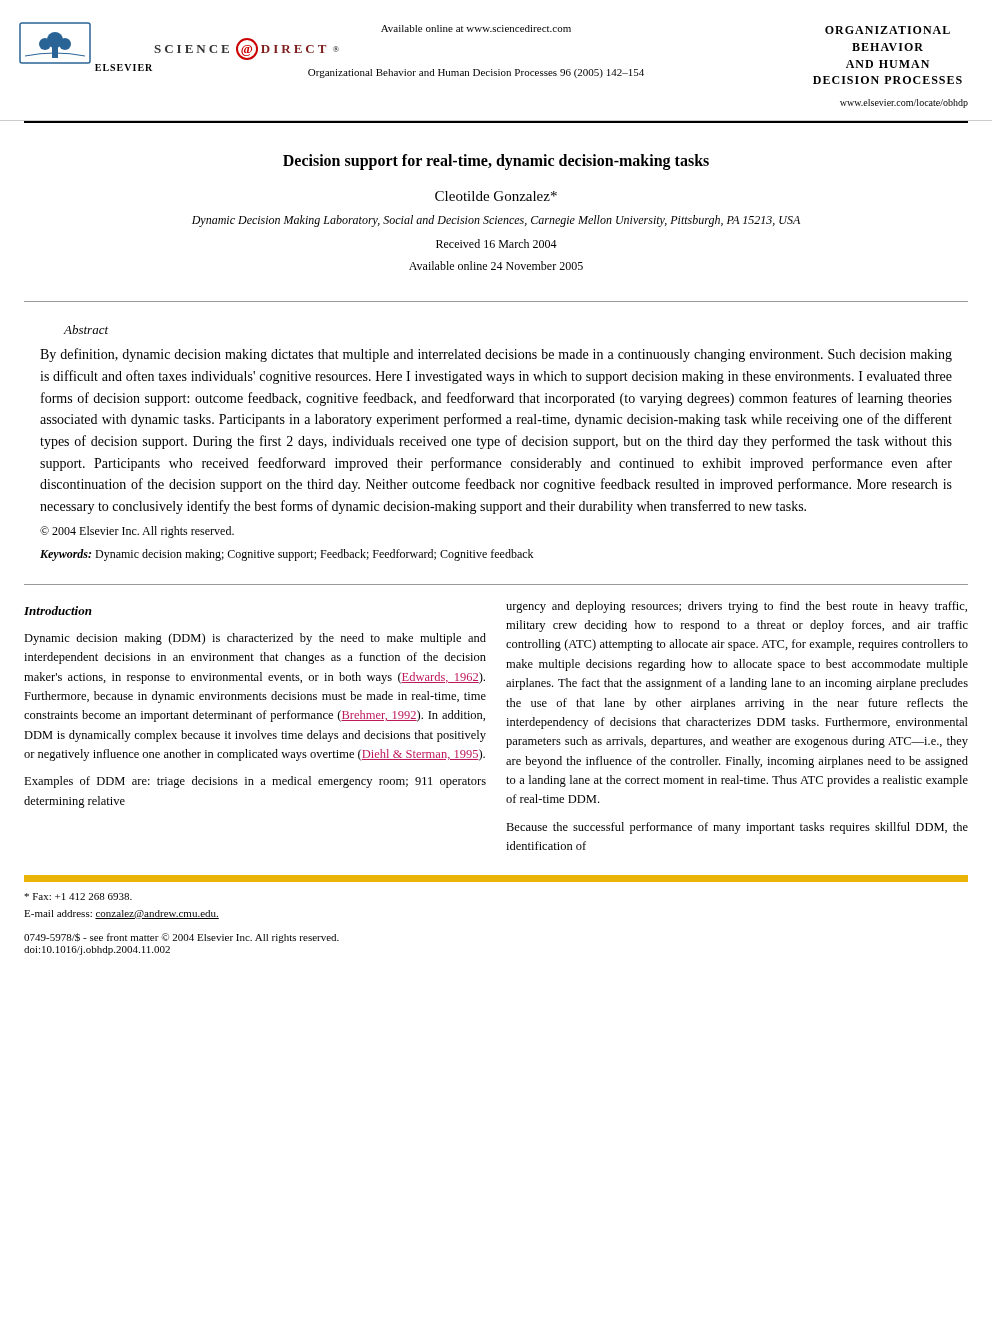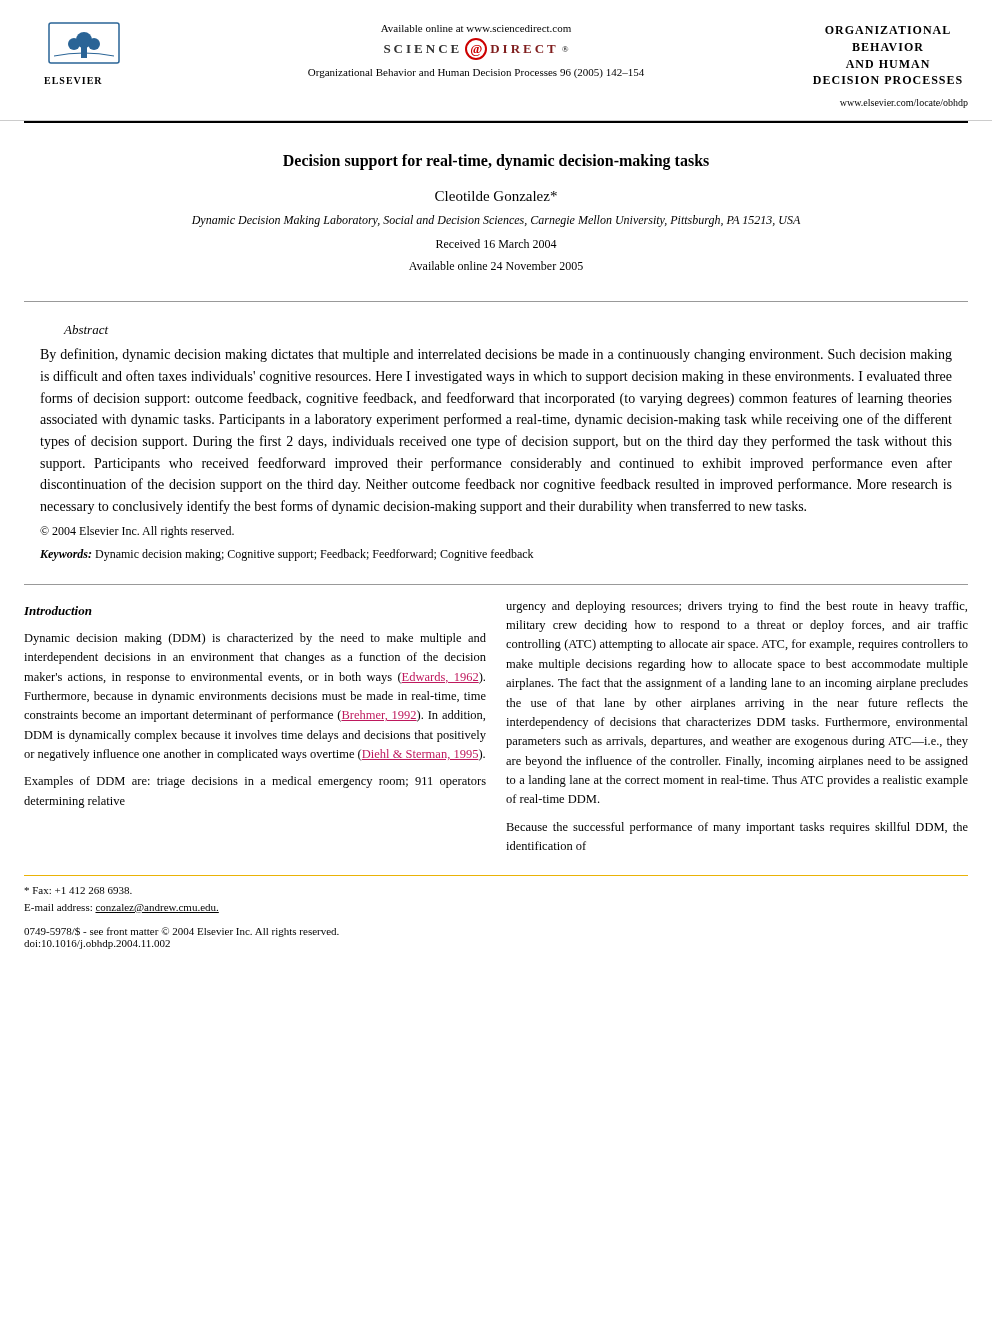--- a/index.html
+++ b/index.html
@@ -166,22 +166,22 @@
       line-height: 1.6;
     }
     .footer-doi {
       font-size: 11px;
       margin-top: 8px;
       padding: 0 24px 10px 24px;
     }
     
     .logo-box {
       display: flex;
-      flex-direction: column;
-      align-items: flex-start;
+      flex-direction: row;
+      align-items: flex-end;
     }
     .logo-svg-wrap {
       width: 80px;
       height: 55px;
     }
     .elsevier-text {
       font-size: 10px;
       font-weight: bold;
       letter-spacing: 1px;
       margin-top: 2px;
@@ -208,21 +208,21 @@
 
           <path d="M10 38 Q40 32 70 38" stroke="#2a6496" stroke-width="1" fill="none"></path>
         </svg>
         <span class="elsevier-text">ELSEVIER</span>
       </div>
     </div>
 
     <div class="header-center">
       <div class="available-online">Available online at www.sciencedirect.com</div>
 
-      <div style="display:flex;align-items:center;justify-content:center;gap:3px;margin-bottom:6px;">
+      <div style="display:flex;align-items:center;gap:3px;margin-bottom:6px;">
         <span style="font-size:13px;font-weight:bold;letter-spacing:3px;color:#333;">SCIENCE</span>
         <span class="at-symbol" style="display:inline-flex;align-items:center;justify-content:center;width:22px;height:22px;border:2px solid #c00;border-radius:50%;color:#c00;font-size:13px;font-weight:bold;">@</span>
         <span style="font-size:13px;font-weight:bold;letter-spacing:3px;color:#7f1d1d;">DIRECT</span>
         <sup style="font-size:9px;">®</sup>
       </div>
       <div class="journal-name-header">Organizational Behavior and Human Decision Processes 96 (2005) 142–154</div>
     </div>
 
     <div class="header-right">
       <div class="journal-brand">
@@ -268,21 +268,21 @@
       <p>Dynamic decision making (DDM) is characterized by the need to make multiple and interdependent decisions in an environment that changes as a function of the decision maker's actions, in response to environmental events, or in both ways (<span class="ref-link">Edwards, 1962</span>). Furthermore, because in dynamic environments decisions must be made in real-time, time constraints become an important determinant of performance (<span class="ref-link">Brehmer, 1992</span>). In addition, DDM is dynamically complex because it involves time delays and decisions that positively or negatively influence one another in complicated ways overtime (<span class="ref-link">Diehl &amp; Sterman, 1995</span>).</p>
       <p>Examples of DDM are: triage decisions in a medical emergency room; 911 operators determining relative</p>
     </div>
 
     <div class="col">
       <p>urgency and deploying resources; drivers trying to find the best route in heavy traffic, military crew deciding how to respond to a threat or deploy forces, and air traffic controlling (ATC) attempting to allocate air space. ATC, for example, requires controllers to make multiple decisions regarding how to allocate space to best accommodate multiple airplanes. The fact that the assignment of a landing lane to an incoming airplane precludes the use of that lane by other airplanes arriving in the near future reflects the interdependency of decisions that characterizes DDM tasks. Furthermore, environmental parameters such as arrivals, departures, and weather are exogenous during ATC—i.e., they are beyond the influence of the controller. Finally, incoming airplanes need to be assigned to a landing lane at the correct moment in real-time. Thus ATC provides a realistic example of real-time DDM.</p>
       <p>Because the successful performance of many important tasks requires skillful DDM, the identification of</p>
     </div>
   </div>
 
-  <div style="margin: 10px 24px 0 24px; border-top: 1px solid #eab308; padding-top: 6px;">
+  <div style="margin: 10px 24px 0 24px; border-top: 7px solid #eab308; padding-top: 6px;">
     <div class="footnote">* Fax: +1 412 268 6938.</div>
     <div class="footnote">
       <span>E-mail address:</span>
       <span style="text-decoration:underline;cursor:pointer;">conzalez@andrew.cmu.edu.</span>
     </div>
   </div>
 
   <div class="footer-doi">
     <div>0749-5978/$ - see front matter © 2004 Elsevier Inc. All rights reserved.</div>
     <div>doi:10.1016/j.obhdp.2004.11.002</div>

